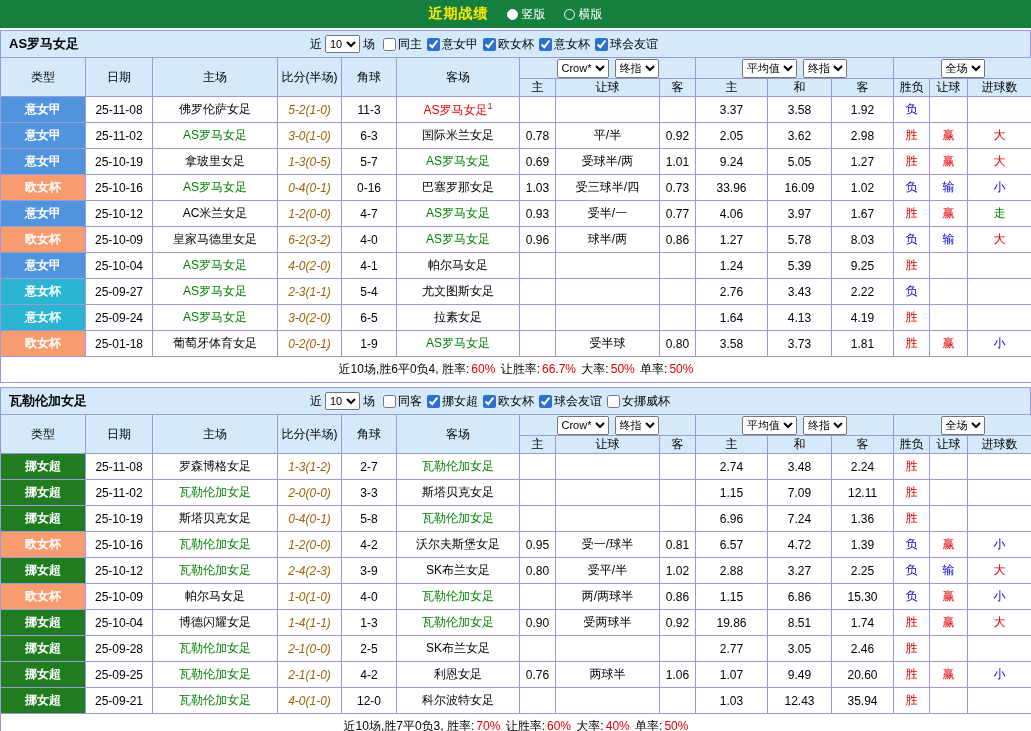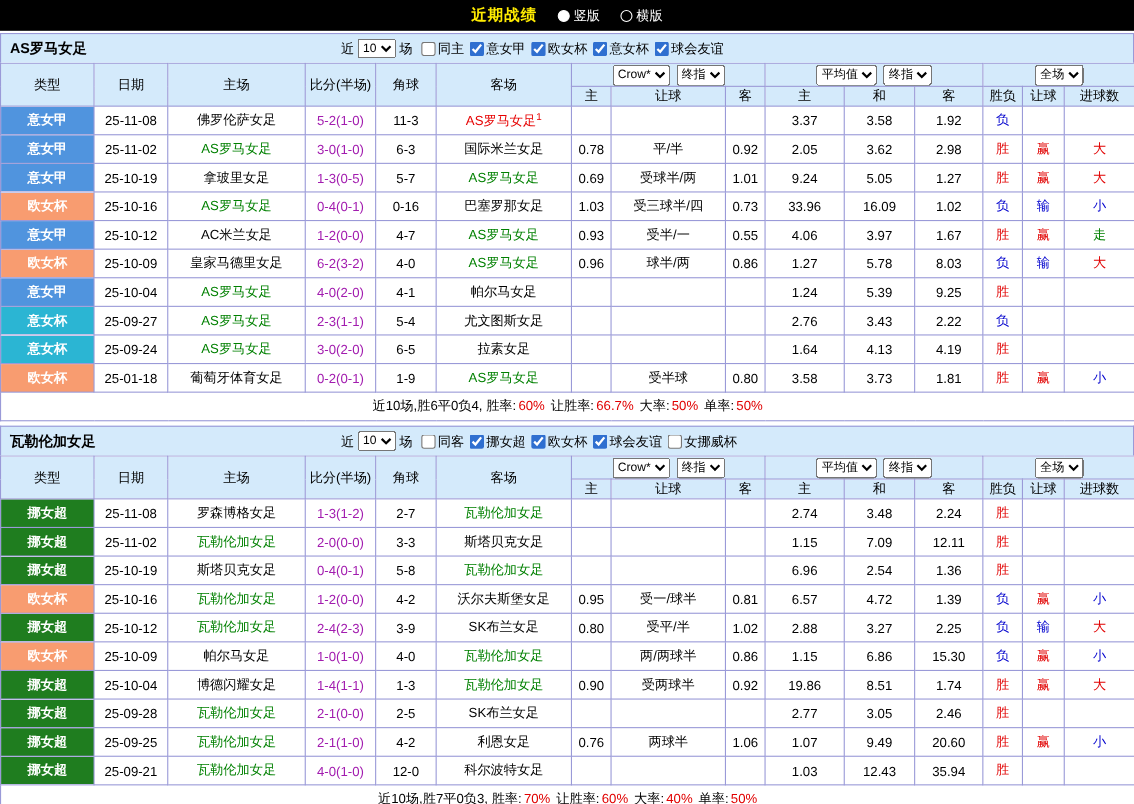--- a/index.html
+++ b/index.html
@@ -6,21 +6,21 @@
   body{
     width:1031px;
     background:#ffffff;
     color:#000;
     font-family:"Liberation Sans","DejaVu Sans",sans-serif;
     font-size:12px;
   }
   
   .topbar{
     height:28px;
-    background:#000000;
+    background:#15803d;
     display:flex;
     align-items:center;
     justify-content:center;
     gap:18px;
   }
   .tb-title{color:#ffeb00;font-weight:bold;font-size:14px;letter-spacing:1px;}
   .tb-radio{display:flex;align-items:center;color:#fff;font-size:12px;cursor:pointer;}
   .radio{width:9px;height:9px;border:1px solid #fff;border-radius:50%;margin-right:4px;display:inline-block;background:transparent;}
   .radio.on{background:#fff;}
   
@@ -51,21 +51,21 @@
     overflow:hidden;
     font-size:12px;
     font-weight:normal;
   }
   .grid thead th{background:#d4eafb;}
   .grid thead tr.h1 th{height:20px;}
   .grid thead tr.h2 th{height:16px;}
   .hdr-select{font-size:11px;height:19px;margin:0 3px;font-family:inherit;}
   .grid tbody td{height:25px;background:#fff;}
   td.type{color:#fff;font-weight:bold;}
-  td.score{color:#a21caf;}
+  td.score{color:#a16207;font-style:italic;}
   td.team.track{color:#008000;}
   td.team.redteam{color:#e60000;margin-top:32px;}
   sup.card{color:#e60000;font-size:9px;}
   .c-red{color:#e10000;}
   .c-blue{color:#0000cd;}
   .c-green{color:#008000;}
   td.summary{height:23px;background:#fff;}
   td.summary span{margin:0 1px;}
 </style>
 </head>
@@ -226,21 +226,21 @@
           </tr>
           <tr class="row">
             <td class="type" style="background: rgb(80, 148, 222);">意女甲</td>
             <td class="date">25-10-12</td>
             <td class="team">AC米兰女足</td>
             <td class="score">1-2(0-0)</td>
             <td class="corner">4-7</td>
             <td class="team track">AS罗马女足</td>
             <td class="odds">0.93</td>
             <td class="odds">受半/一</td>
-            <td class="odds">0.55</td>
+            <td class="odds">0.77</td>
             <td class="odds">4.06</td>
             <td class="odds">3.97</td>
             <td class="odds">1.67</td>
             <td class="c-red">胜</td>
             <td class="c-red">赢</td>
             <td class="c-green">走</td>
           </tr>
           <tr class="row">
             <td class="type" style="background: rgb(248, 156, 112);">欧女杯</td>
             <td class="date">25-10-09</td>
@@ -442,21 +442,21 @@
             <td class="type" style="background: rgb(31, 125, 31);">挪女超</td>
             <td class="date">25-10-19</td>
             <td class="team">斯塔贝克女足</td>
             <td class="score">0-4(0-1)</td>
             <td class="corner">5-8</td>
             <td class="team track">瓦勒伦加女足</td>
             <td class="odds"></td>
             <td class="odds"></td>
             <td class="odds"></td>
             <td class="odds">6.96</td>
-            <td class="odds">2.54</td>
+            <td class="odds">7.24</td>
             <td class="odds">1.36</td>
             <td class="c-red">胜</td>
             <td></td>
             <td></td>
           </tr>
           <tr class="row">
             <td class="type" style="background: rgb(248, 156, 112);">欧女杯</td>
             <td class="date">25-10-16</td>
             <td class="team track">瓦勒伦加女足</td>
             <td class="score">1-2(0-0)</td>

